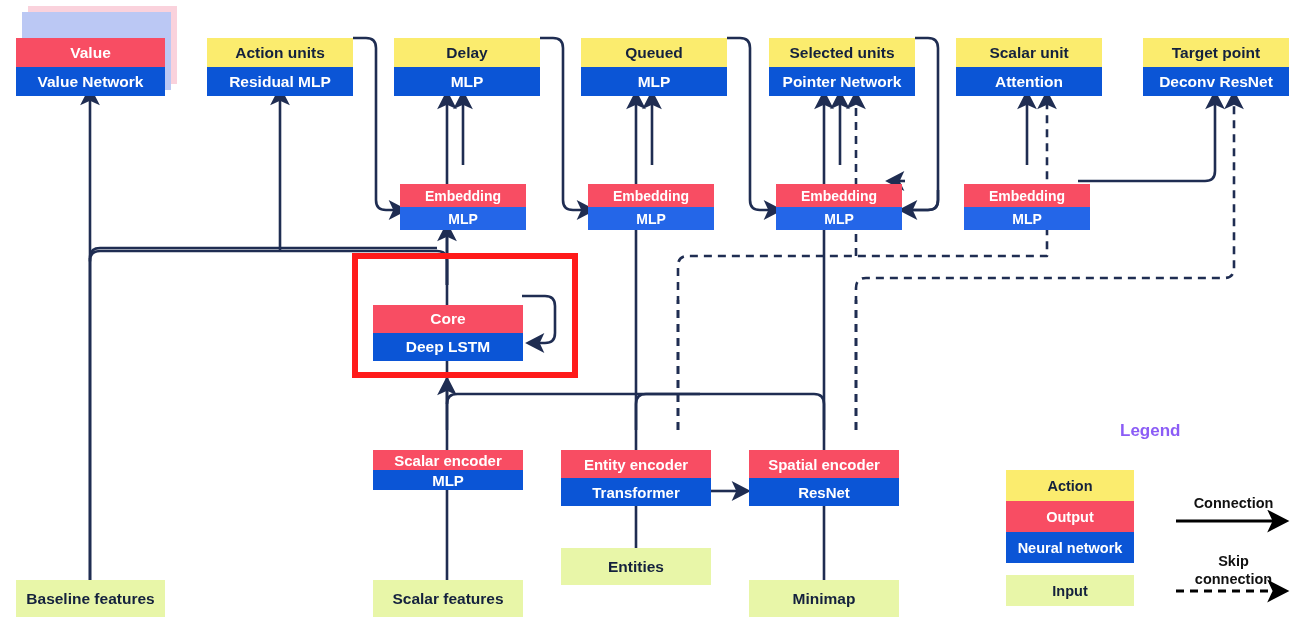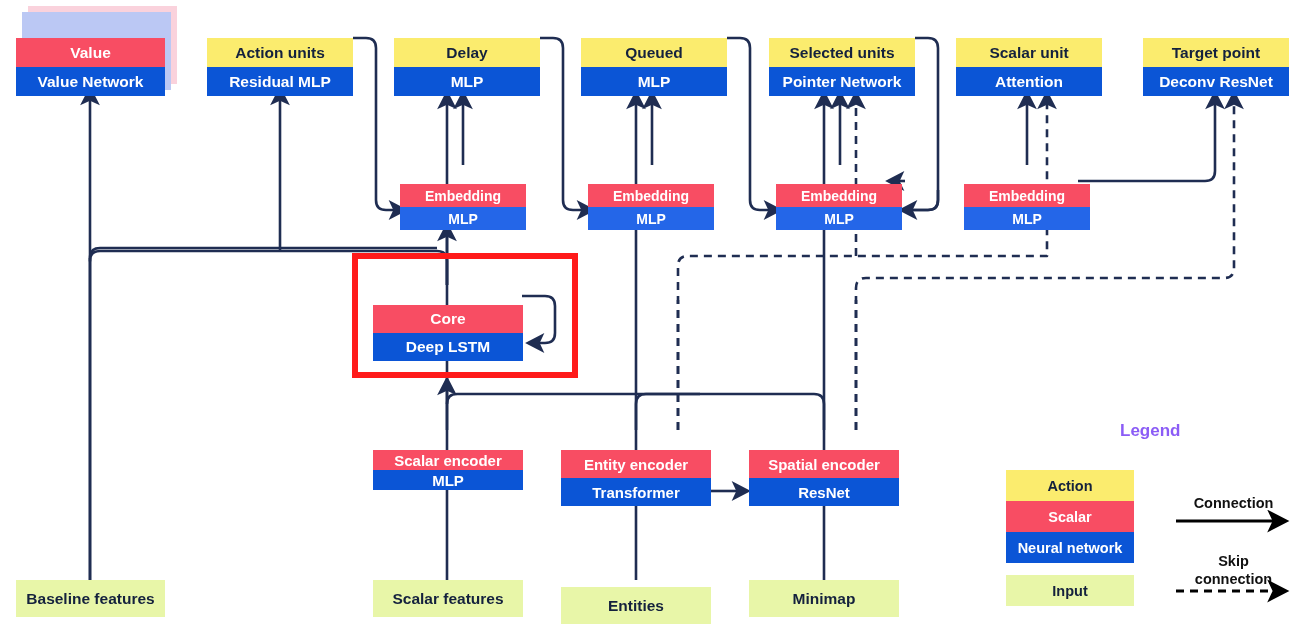--- a/index.html
+++ b/index.html
@@ -169,28 +169,28 @@
     <div class="cell cap c-output" style="height: 38px; font-size: 15px; width: 100%;">Entity encoder</div>
     <div class="cell body-cell c-nn" style="height: 38px; font-size: 15px; width: 100%;">Transformer</div>
   </div>
   <div class="node" style="left: 749px; top: 430px; width: 150px; height: 76px; display: flex; flex-direction: column;">
     <div class="cell cap c-output" style="height: 38px; font-size: 15px; width: 100%;">Spatial encoder</div>
     <div class="cell body-cell c-nn" style="height: 38px; font-size: 15px; width: 100%;">ResNet</div>
   </div>
 
   <div class="cell c-input" style="position:absolute;left:16px;top:580px;width:149px;height:37px;font-size:15.5px;font-weight:700;">Baseline features</div>
   <div class="cell c-input" style="position:absolute;left:373px;top:580px;width:150px;height:37px;font-size:15.5px;font-weight:700;">Scalar features</div>
-  <div class="cell c-input" style="position:absolute;left:561px;top:587px;width:150px;height:37px;font-size:15.5px;font-weight:700;">Entities</div>
+  <div class="cell c-input" style="position:absolute;left:561px;top:548px;width:150px;height:37px;font-size:15.5px;font-weight:700;">Entities</div>
   <div class="cell c-input" style="position:absolute;left:749px;top:580px;width:150px;height:37px;font-size:15.5px;font-weight:700;">Minimap</div>
 
   <div class="legend-title" style="left:1120px;top:421px;">Legend</div>
 
   <div class="legend-stack" style="left:1006px;top:470px;width:128px;">
     <div class="cell legend-row c-action" style="font-size:14.5px;font-weight:700;">Action</div>
-    <div class="cell legend-row c-output" style="font-size:14.5px;font-weight:700;">Scalar</div>
+    <div class="cell legend-row c-output" style="font-size:14.5px;font-weight:700;">Output</div>
     <div class="cell legend-row c-nn" style="font-size:14.5px;font-weight:700;">Neural network</div>
     <div class="cell legend-row c-input" style="font-size:14.5px;font-weight:700;margin-top:12px;">Input</div>
   </div>
 
   <div class="lg-label" style="left:1176px;top:495px;width:115px;">Connection</div>
   <div class="lg-label" style="left:1176px;top:553px;width:115px;">Skip</div>
   <div class="lg-label" style="left:1176px;top:571px;width:115px;">connection</div>
 
   <svg style="position:absolute;left:1170px;top:510px;width:127px;height:100px;" viewBox="0 0 127 100">
     <defs>

